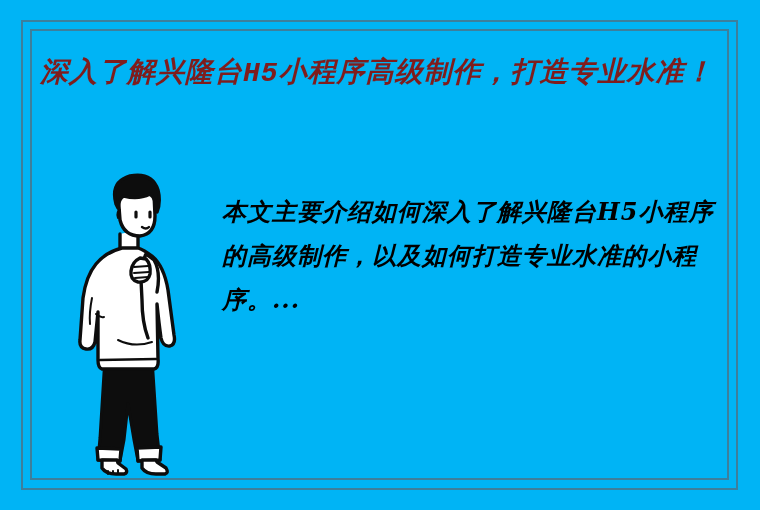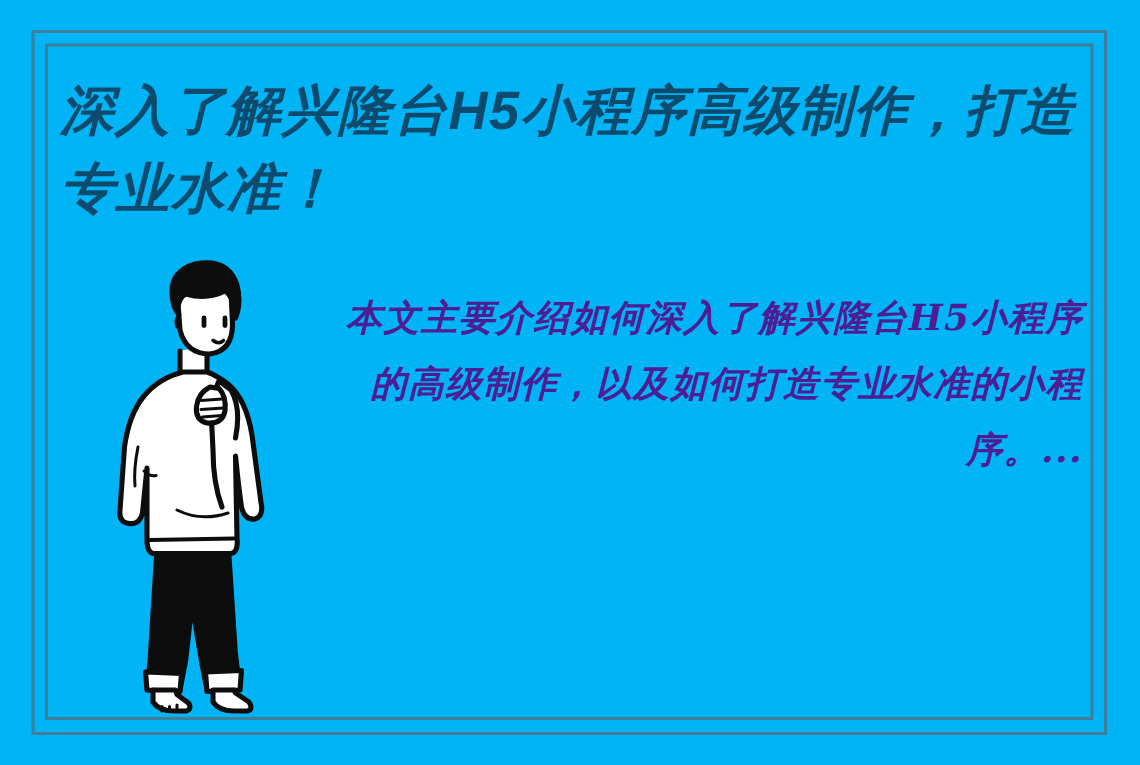--- a/index.html
+++ b/index.html
@@ -39,43 +39,42 @@
     border: 2px solid #3d7f9c;
     box-sizing: border-box;
     pointer-events: none;
   }
   
   .headline {
     position: absolute;
     left: 40px;
     top: 48px;
     width: 690px;
-    color: #0c4a6e;
-    font-size: 36px;
+    color: #7f1d1d;
+    font-size: 28px;
     line-height: 52px;
     letter-spacing: 1px;
     font-weight: 700;
     font-style: italic;
-    font-family: Liberation Sans, sans-serif;
+    font-family: Liberation Mono, monospace;
     white-space: pre-wrap;
   }
   
   .summary {
     position: absolute;
     left: 222px;
     top: 190px;
     width: 500px;
-    color: #4c1d95;
+    color: #000000;
     font-size: 24px;
     line-height: 44px;
     letter-spacing: 1px;
     font-weight: 700;
     font-style: italic;
     font-family: "DejaVu Serif", serif;
-    text-align: right;
   }
   
   .illustration {
     position: absolute;
     left: 62px;
     top: 172px;
     width: 128px;
     height: 306px;
   }
   .illustration svg {

